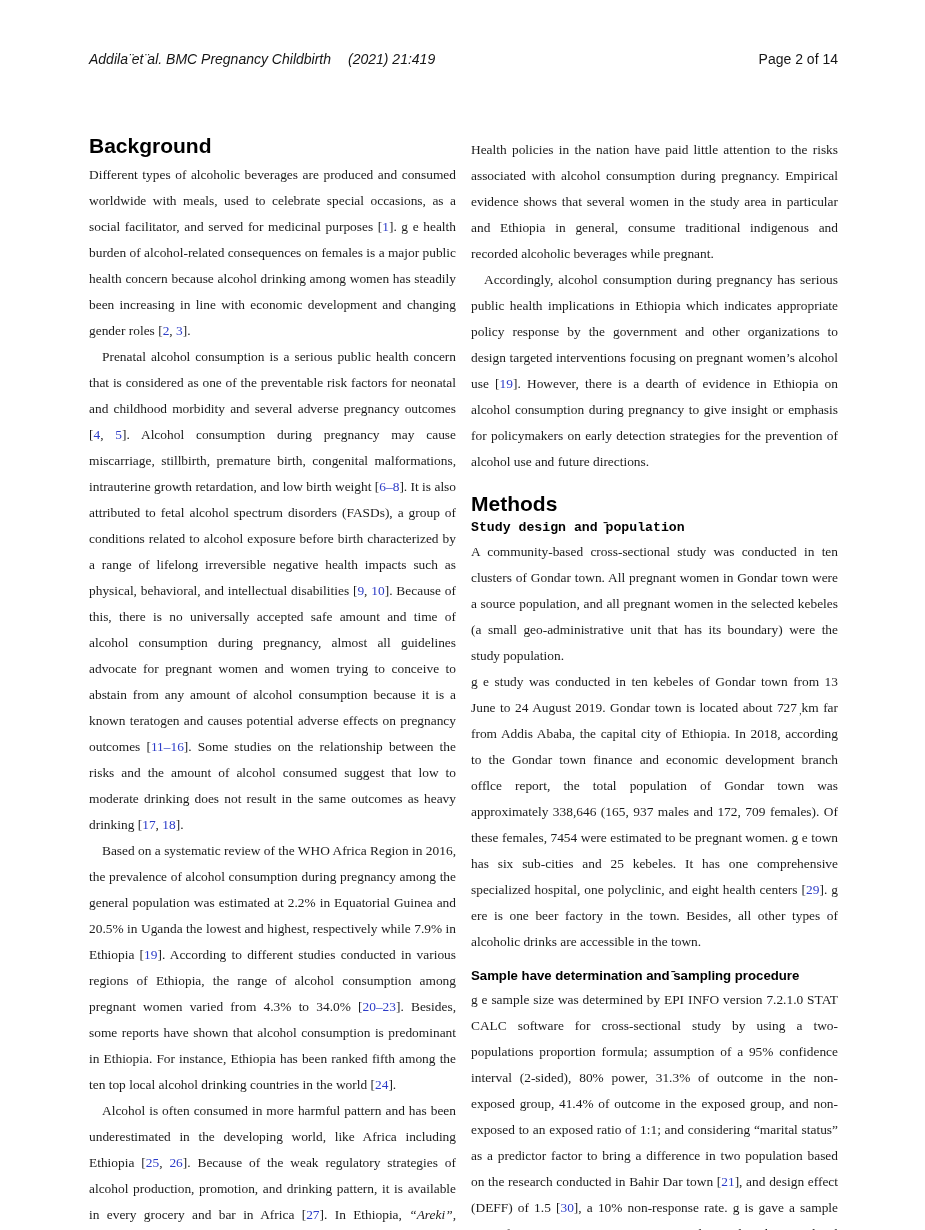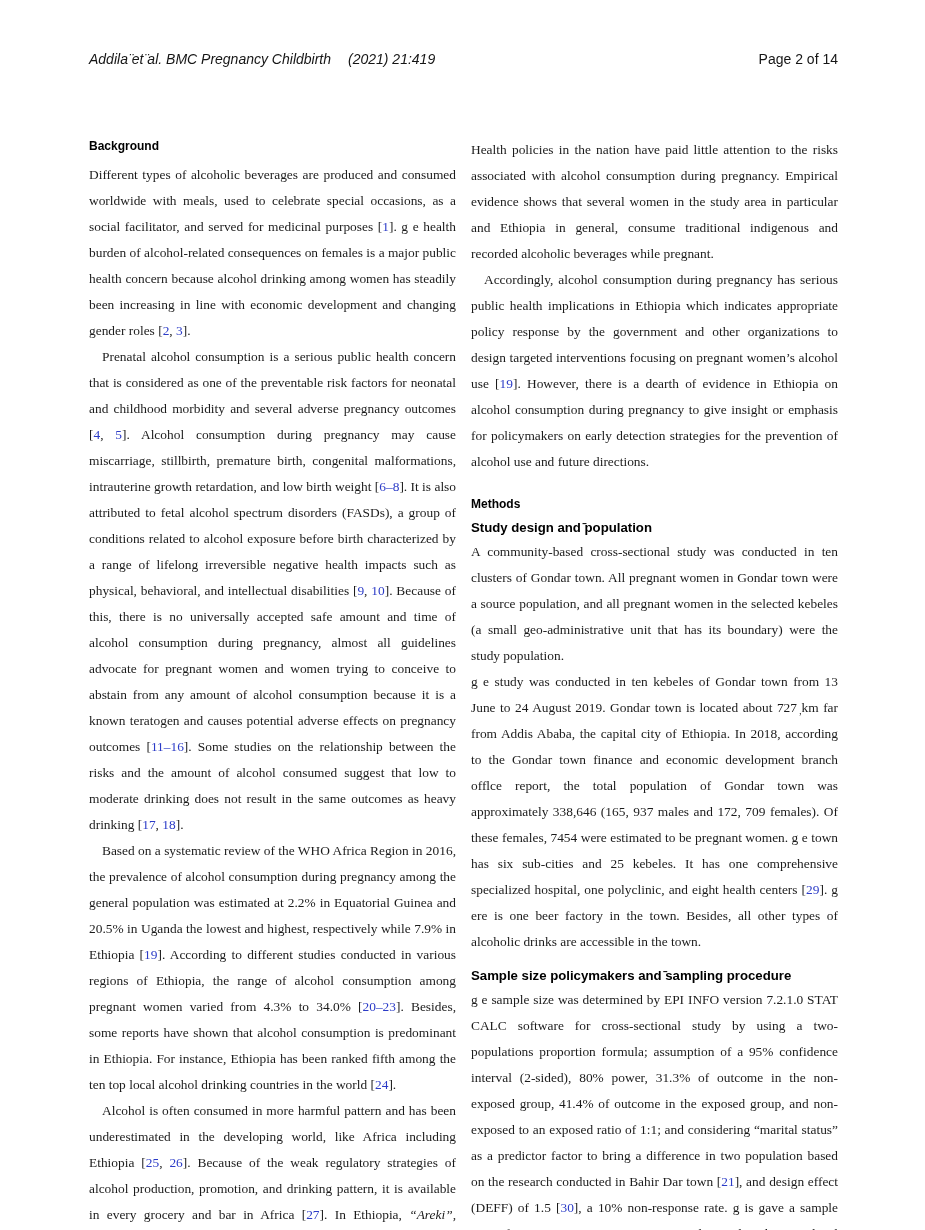--- a/index.html
+++ b/index.html
@@ -26,30 +26,30 @@
   .col{width:367px;}
   .col p{
     margin:0;
     font-size:13.4px;line-height:26px;
     text-align:justify;
     -webkit-hyphens:auto;hyphens:auto;
   }
   .col p.indent{text-indent:13px;}
   .h1{
     font-family:"Liberation Sans", sans-serif;
-    font-weight:700;font-size:12px;line-height:18px;
+    font-weight:700;font-size:21px;line-height:18px;
     margin:0 0 7px 0;color:#000;
   }
   .h1.mt{margin-top:20px;}
   .h2{
     font-family:"Liberation Sans", sans-serif;
     font-weight:700;font-size:13.2px;line-height:16px;
     margin:13px 0 3px 0;color:#000;
   }
-  .h1 + .h2{margin-top:0;}
+  .h1 + .h2{margin-top:0;font-family:Liberation Mono, monospace;}
   .cite{color:var(--cite,#2b3bc7);}
   em{font-style:italic;}
 </style>
 </head>
 <body>
 
 <header class="header">
   <div class="run">
     <span>Addila ̈et ̈al. BMC Pregnancy Childbirth</span><span class="issue">(2021) 21:419</span>
   </div>
@@ -64,16 +64,16 @@
       <p class="indent">Based on a systematic review of the WHO Africa Region in 2016, the prevalence of alcohol consumption during pregnancy among the general population was estimated at 2.2% in Equatorial Guinea and 20.5% in Uganda the lowest and highest, respectively while 7.9% in Ethiopia [<span class="cite">19</span>]. According to different studies conducted in various regions of Ethiopia, the range of alcohol consumption among pregnant women varied from 4.3% to 34.0% [<span class="cite">20–23</span>]. Besides, some reports have shown that alcohol consumption is predominant in Ethiopia. For instance, Ethiopia has been ranked fifth among the ten top local alcohol drinking countries in the world [<span class="cite">24</span>].</p>
       <p class="indent">Alcohol is often consumed in more harmful pattern and has been underestimated in the developing world, like Africa including Ethiopia [<span class="cite">25</span>, <span class="cite">26</span>]. Because of the weak regulatory strategies of alcohol production, promotion, and drinking pattern, it is available in every grocery and bar in Africa [<span class="cite">27</span>]. In Ethiopia, <em>“Areki”, “Tella” and “Tej”</em> are local alcoholic beverages that are produced and accessible everywhere [<span class="cite">28</span>]. In Ethiopia, there is an expansion of industrial production and marketing of alcohol which may be driving forces to use alcohol.</p>
     </div>
   <div class="col" id="col-right">
       <p>Health policies in the nation have paid little attention to the risks associated with alcohol consumption during pregnancy. Empirical evidence shows that several women in the study area in particular and Ethiopia in general, consume traditional indigenous and recorded alcoholic beverages while pregnant.</p>
       <p class="indent">Accordingly, alcohol consumption during pregnancy has serious public health implications in Ethiopia which indicates appropriate policy response by the government and other organizations to design targeted interventions focusing on pregnant women’s alcohol use [<span class="cite">19</span>]. However, there is a dearth of evidence in Ethiopia on alcohol consumption during pregnancy to give insight or emphasis for policymakers on early detection strategies for the prevention of alcohol use and future directions.</p>
       <h2 class="h1 mt">Methods</h2>
       <h3 class="h2">Study design and ̄population</h3>
       <p>A community-based cross-sectional study was conducted in ten clusters of Gondar town. All pregnant women in Gondar town were a source population, and all pregnant women in the selected kebeles (a small geo-administrative unit that has its boundary) were the study population.</p>
       <p>g e study was conducted in ten kebeles of Gondar town from 13 June to 24 August 2019. Gondar town is located about 727 ̦km far from Addis Ababa, the capital city of Ethiopia. In 2018, according to the Gondar town finance and economic development branch offlce report, the total population of Gondar town was approximately 338,646 (165, 937 males and 172, 709 females). Of these females, 7454 were estimated to be pregnant women. g e town has six sub-cities and 25 kebeles. It has one comprehensive specialized hospital, one polyclinic, and eight health centers [<span class="cite">29</span>]. g ere is one beer factory in the town. Besides, all other types of alcoholic drinks are accessible in the town.</p>
-      <h3 class="h2">Sample size policymakers and ̄sampling procedure</h3>
+      <h3 class="h2">Sample have determination and ̄sampling procedure</h3>
       <p>g e sample size was determined by EPI INFO version 7.2.1.0 STAT CALC software for cross-sectional study by using a two-populations proportion formula; assumption of a 95% confidence interval (2-sided), 80% power, 31.3% of outcome in the non-exposed group, 41.4% of outcome in the exposed group, and non-exposed to an exposed ratio of 1:1; and considering “marital status” as a predictor factor to bring a difference in two population based on the research conducted in Bahir Dar town [<span class="cite">21</span>], and design effect (DEFF) of 1.5 [<span class="cite">30</span>], a 10% non-response rate. g is gave a sample size of 1237 pregnant women. g e study employed a two-level cluster sampling technique</p>
     </div>
 </main>
 
 </body></html>

